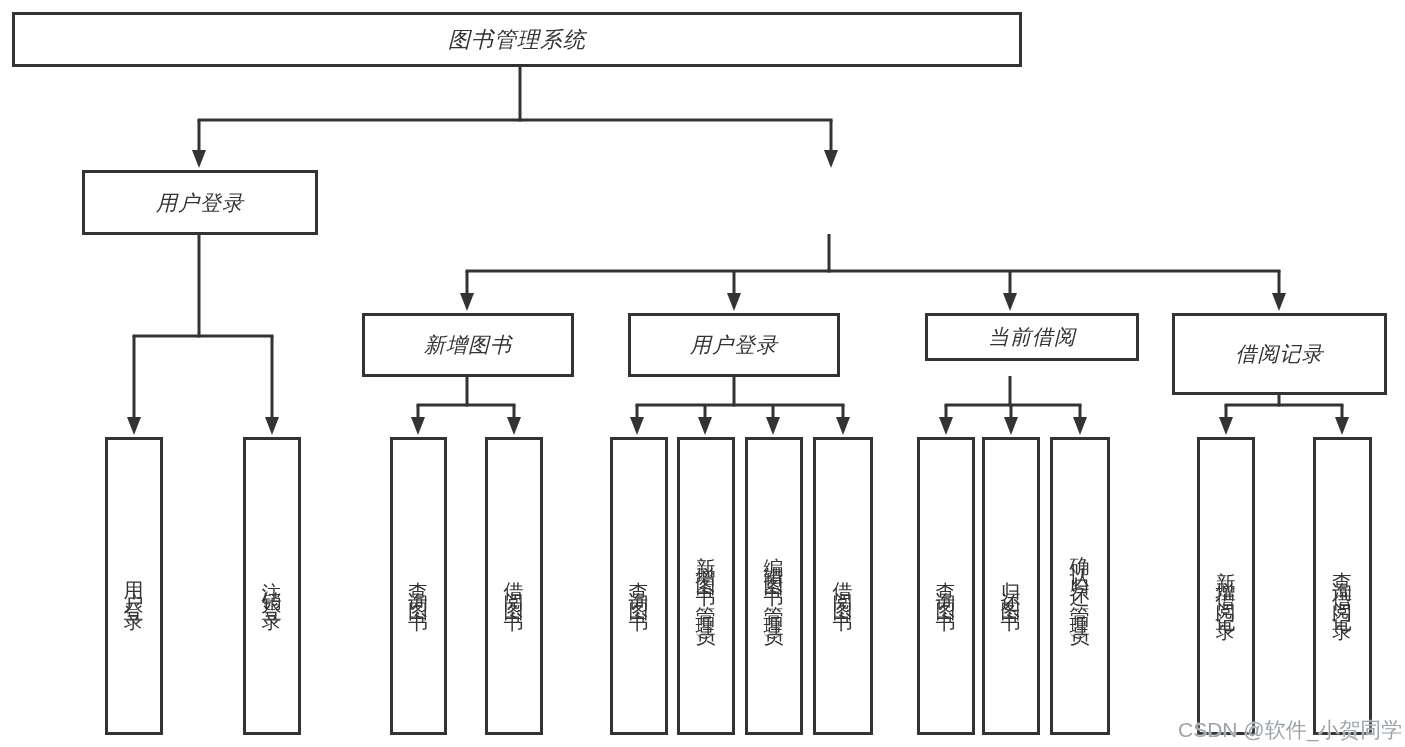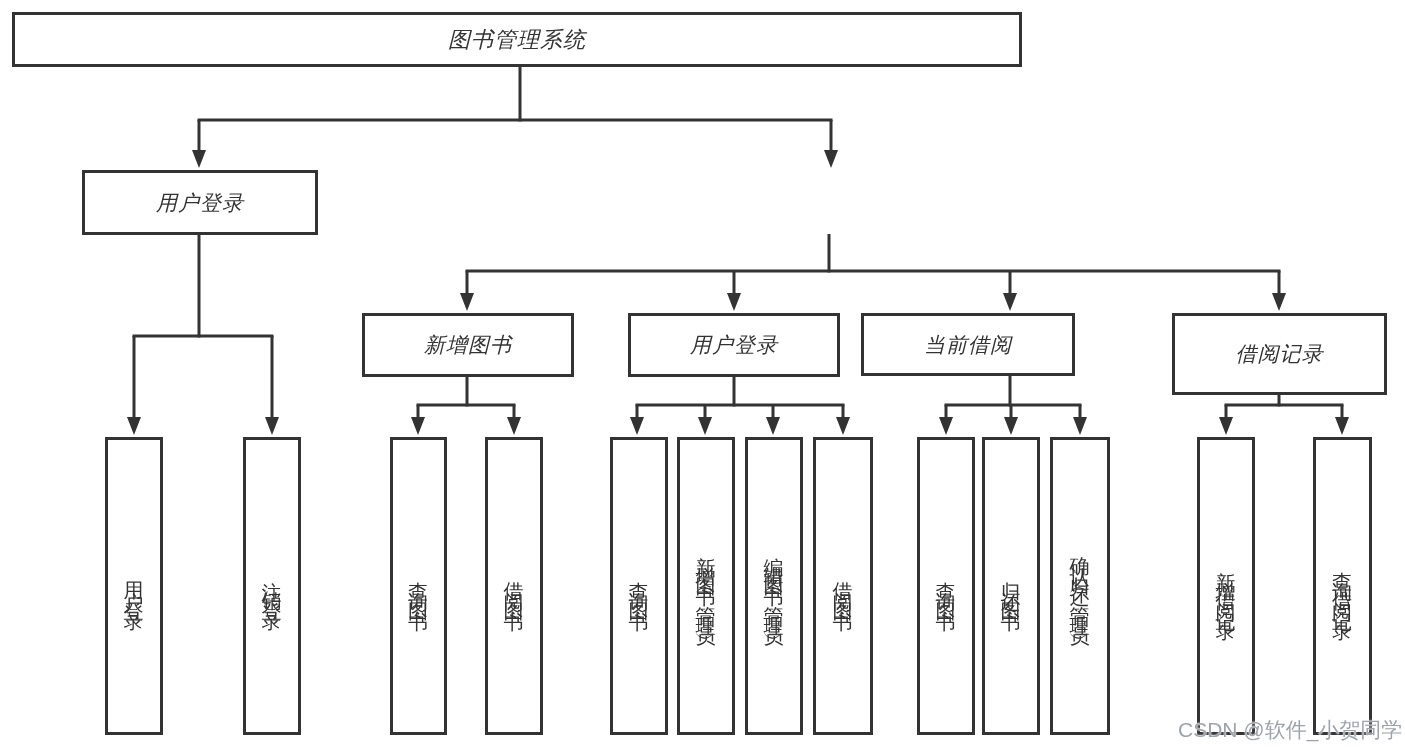--- a/index.html
+++ b/index.html
@@ -128,21 +128,21 @@
     <line x1="1342" y1="405" x2="1342" y2="419"></line>
     <polygon points="1335,417 1349,417 1342,435"></polygon>
   </svg>
 
   <div class="box root" style="left:12px;top:12px;width:1010px;height:55px;">图书管理系统</div>
 
   <div class="box" style="left:82px;top:170px;width:236px;height:65px;">用户登录</div>
 
   <div class="box" style="left:362px;top:313px;width:212px;height:64px;">新增图书</div>
   <div class="box" style="left:628px;top:313px;width:212px;height:64px;">用户登录</div>
-  <div class="box" style="left:861px;top:313px;width:214px;height:63px;">当前借阅</div>
+  <div class="box" style="left:925px;top:313px;width:214px;height:48px;">当前借阅</div>
   <div class="box" style="left:1172px;top:313px;width:215px;height:82px;">借阅记录</div>
 
   <div class="vbox" style="left:105px;width:58px;">
     <span>用户登录</span>
   </div>
   <div class="vbox" style="left:243px;width:58px;">
     <span>注销登录</span>
   </div>
 
   <div class="vbox" style="left:390px;width:57px;">

